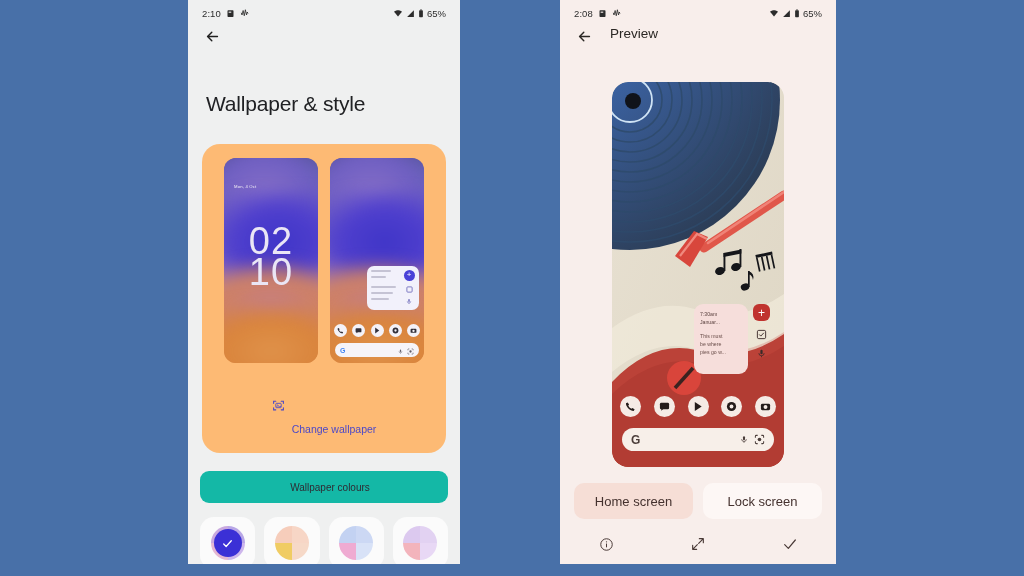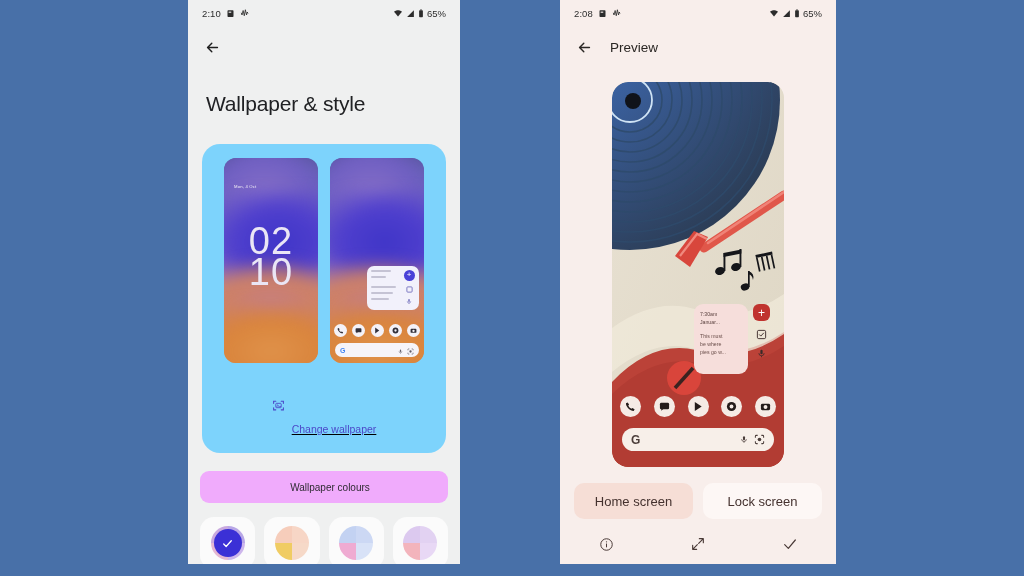--- a/index.html
+++ b/index.html
@@ -31,36 +31,35 @@
     font-size: 9.5px; color: #2c2c2c;
     padding: 0 14px;
   }
   .sb-left { display: flex; align-items: center; gap: 5px; }
   .sb-right { margin-left: auto; display: flex; align-items: center; gap: 3px; justify-content: flex-end; }
   .sb-time { font-size: 9.5px; letter-spacing: .1px; }
   .sb-pct { font-size: 9.5px; }
   .sb-ico { display: inline-flex; }
 
   
-  .appbar { height: 42px; display: flex; align-items: center; padding: 0 14px; gap: 16px; }
+  .appbar { height: 42px; display: flex; align-items: flex-start; padding: 0 14px; gap: 16px; }
   .back-arrow { width: 20px; height: 20px; display: inline-flex; align-items: center; justify-content: center; cursor: pointer; }
   .appbar-title { font-size: 13.5px; color: #2b2724; }
 
   .page-title {
     font-size: 21px; font-weight: 400; color: #202124;
     padding: 24px 18px 0 18px; letter-spacing: -.2px;
   }
 
   
   .wp-card {
     margin: 28px 14px 0 14px;
-    background: #7dd3fc;
+    background: #fdba74;
     border-radius: 18px;
     padding: 14px 14px 6px 14px;
-    text-decoration: underline;
   }
   .wp-previews { display: flex; gap: 12px; justify-content: center; }
   .phone {
     width: 94px; height: 205px; border-radius: 12px;
     position: relative; overflow: hidden;
     background: linear-gradient(172deg,
       #4a4a86 0%, #5d5fa8 12%, #6f63c4 24%,
       #6d60c9 36%, #8f6fc2 48%, #b07fa8 58%,
       #d08d86 70%, #e2996a 82%, #dd8f4e 92%, #d8843f 100%);
   }
@@ -126,21 +125,21 @@
   }
   .change-wp .label { font-size: 10.5px; color: #4b48c8; margin-top: 44px; }
 
   
   .chips { display: flex; gap: 9px; padding: 18px 12px 0 12px; }
   .chip {
     flex: 1 1 0; height: 32px; border-radius: 9px;
     display: flex; align-items: center; justify-content: center;
     font-size: 10px; color: #2f2b33; cursor: pointer;
   }
-  .chip.sel { background: #f0abfc; padding-left: 12px; }
+  .chip.sel { background: #14b8a6; padding-left: 12px; }
   .chip.unsel { background: #f7f7f7; }
 
   
   .swatches { display: flex; gap: 9px; padding: 14px 12px 0 12px; }
   .sw-tile {
     flex: 1 1 0; height: 52px; background: #fbfbfb; border-radius: 14px;
     display: flex; align-items: center; justify-content: center; cursor: pointer;
   }
   .sw-circle { width: 34px; height: 34px; border-radius: 50%; position: relative; overflow: hidden; }
   .q { position: absolute; width: 50%; height: 50%; }

